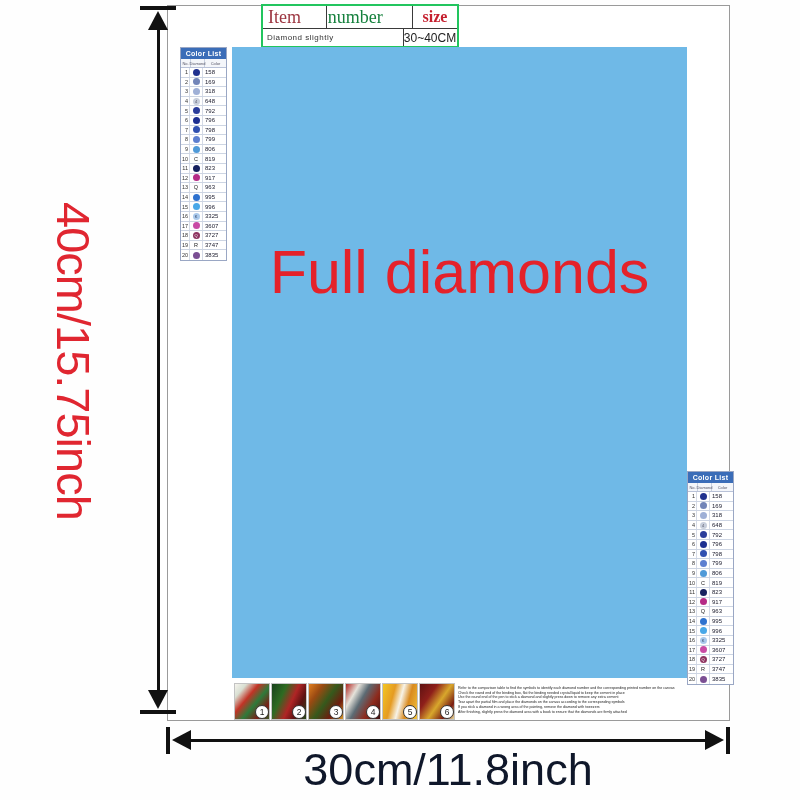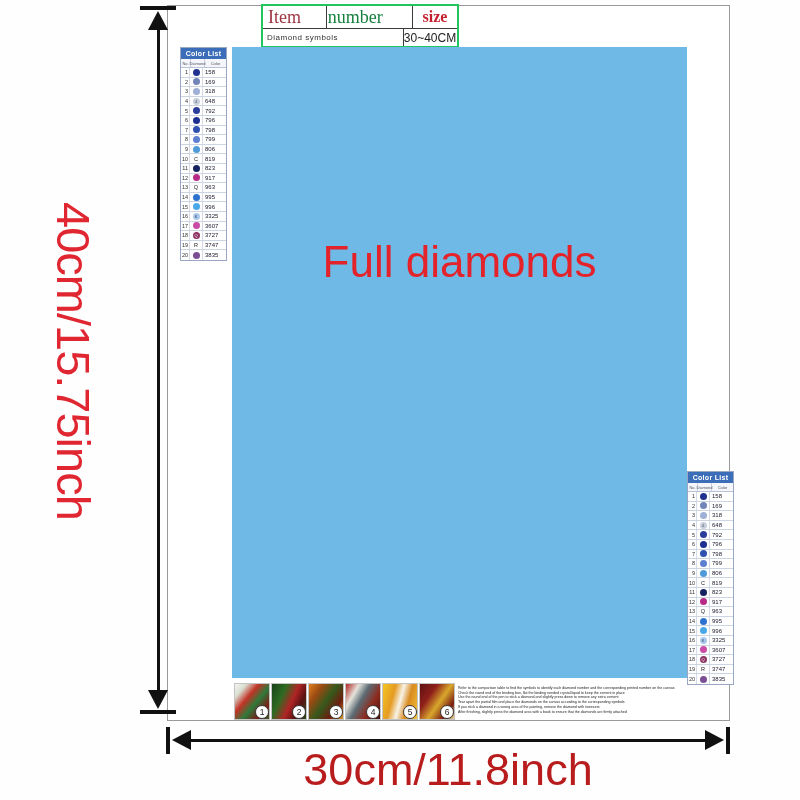--- a/index.html
+++ b/index.html
@@ -22,21 +22,21 @@
           font-family:"Liberation Serif",serif;font-size:18px;color:#15803d;}
   .h-size{width:52px;border-left:1px solid #3a3a3a;
           font-family:"Liberation Serif",serif;font-size:16px;font-weight:bold;color:#c51f2e;margin-left:29px;}
   .d-name{width:140px;justify-content:flex-start;padding-left:4px;box-sizing:border-box;
           font-size:8px;letter-spacing:.5px;color:#333;}
   .d-size{width:52px;border-left:1px solid #3a3a3a;font-size:12px;color:#222;}
 
   
   .paste{position:absolute;left:232px;top:47px;width:455px;height:631px;background:#6fb9e7;}
   .paste-line1{position:absolute;left:0;top:190px;width:100%;text-align:center;
-          font-size:44px;font-weight:normal;color:#e4222a;}
+          font-size:61px;font-weight:normal;color:#e4222a;}
   .paste-line2{position:absolute;left:0;top:302px;width:100%;text-align:center;
           font-size:63px;color:#e4222a;}
 
   
   .clist{position:absolute;width:47px;background:#fff;border:1px solid #9aa7c4;box-sizing:border-box;}
   .clist-left{left:180px;top:47px;}
   .clist-right{left:687px;top:471px;}
   .clist-title{height:11px;background:#3b6db8;color:#fff;font-size:7px;font-weight:bold;
           display:flex;align-items:center;justify-content:center;letter-spacing:.3px;}
   .clist-cols{display:flex;height:8px;border-bottom:1px solid #b9c2d8;background:#f4f6fa;}
@@ -86,37 +86,37 @@
   .hcap-l{left:166px;} .hcap-r{left:726px;}
   .hhead{position:absolute;top:730px;width:0;height:0;border-top:10px solid transparent;
          border-bottom:10px solid transparent;}
   .hhead-l{left:172px;border-right:19px solid #111;}
   .hhead-r{left:705px;border-left:19px solid #111;}
 
   
   .dim-h{position:absolute;left:46px;top:202px;writing-mode:vertical-rl;
          font-size:47px;color:#e02630;letter-spacing:-1px;}
   .dim-w{position:absolute;left:168px;top:744px;width:560px;text-align:center;
-         font-size:45px;color:#b91c1c;}
+         font-size:45px;color:#0f172a;}
 </style>
 </head>
 <body>
 
 <div id="page">
 
   <div class="sheet"></div>
 
   <div class="spec">
     <div class="spec-row spec-hrow">
       <div class="spec-cell h-item">Item</div>
       <div class="spec-cell h-number">number</div>
       <div class="spec-cell h-size">size</div>
     </div>
     <div class="spec-row spec-drow">
-      <div class="spec-cell d-name">Diamond symbols</div>
+      <div class="spec-cell d-name">Diamond slightly</div>
       <div class="spec-cell d-size">30~40CM</div>
     </div>
   </div>
 
   <div class="paste">
     <div class="paste-line1">Full diamonds</div>
   </div>
 
   <div class="clist clist-left">
     <div class="clist-title">Color List</div>

